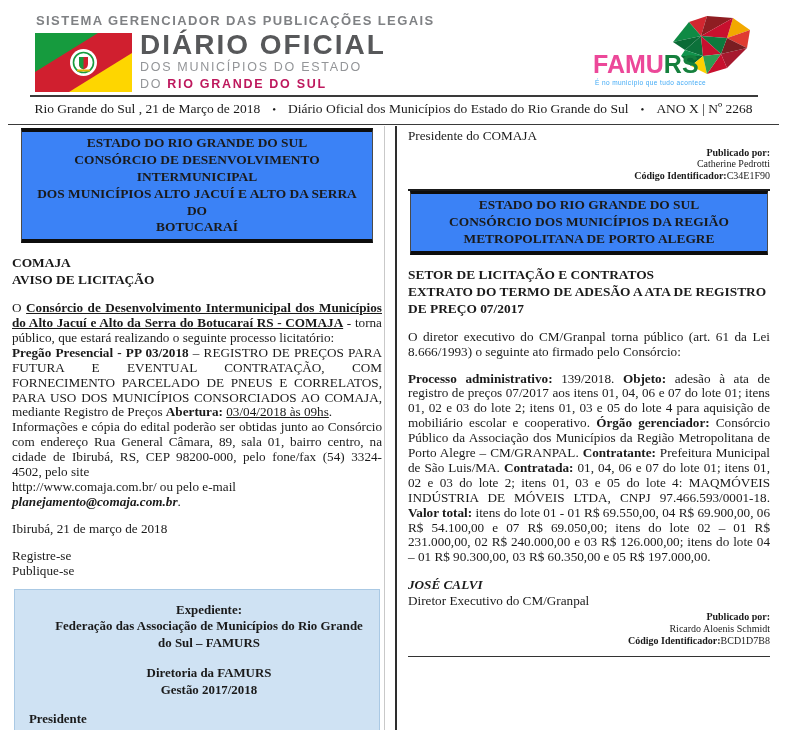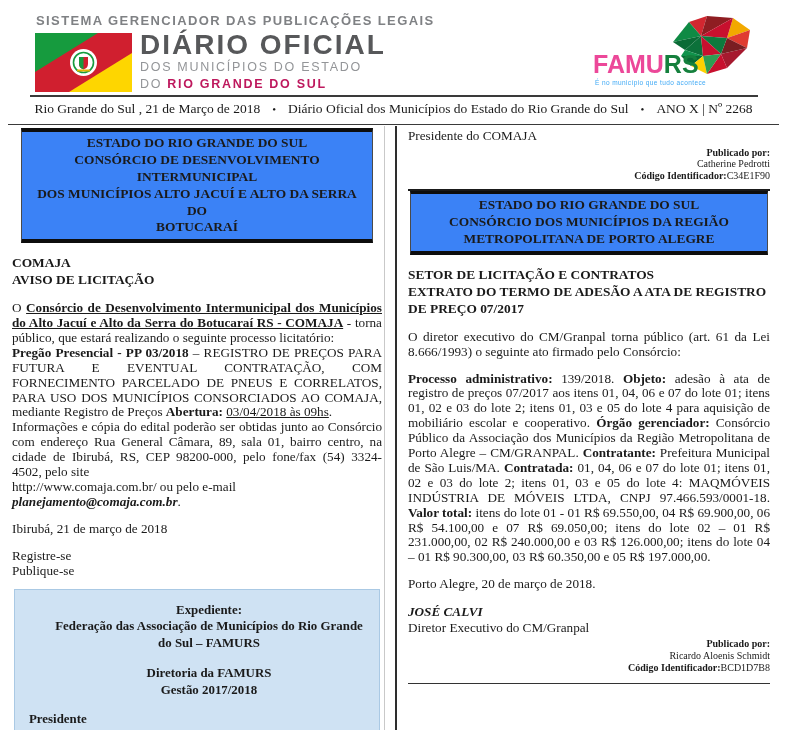--- a/index.html
+++ b/index.html
@@ -208,21 +208,20 @@
   </div>
 
   <div class="sec-head">
     <div>SETOR DE LICITAÇÃO E CONTRATOS</div>
     <div>EXTRATO DO TERMO DE ADESÃO A ATA DE REGISTRO</div>
     <div>DE PREÇO 07/2017</div>
   </div>
 
   <p class="body j gap">O diretor executivo do CM/Granpal torna público (art. 61 da Lei 8.666/1993) o seguinte ato firmado pelo Consórcio:</p>
   <p class="body j gap"><span class="run-b">Processo administrativo:</span><span> 139/2018. </span><span class="run-b">Objeto:</span><span> adesão à ata de registro de preços 07/2017 aos itens 01, 04, 06 e 07 do lote 01; itens 01, 02 e 03 do lote 2; itens 01, 03 e 05 do lote 4 para aquisição de mobiliário escolar e cooperativo. </span><span class="run-b">Órgão gerenciador:</span><span> Consórcio Público da Associação dos Municípios da Região Metropolitana de Porto Alegre – CM/GRANPAL. </span><span class="run-b">Contratante:</span><span> Prefeitura Municipal de São Luis/MA. </span><span class="run-b">Contratada:</span><span> 01, 04, 06 e 07 do lote 01; itens 01, 02 e 03 do lote 2; itens 01, 03 e 05 do lote 4: MAQMÓVEIS INDÚSTRIA DE MÓVEIS LTDA, CNPJ 97.466.593/0001-18. </span><span class="run-b">Valor total:</span><span> itens do lote 01 - 01 R$ 69.550,00, 04 R$ 69.900,00, 06 R$ 54.100,00 e 07 R$ 69.050,00; itens do lote 02 – 01 R$ 231.000,00, 02 R$ 240.000,00 e 03 R$ 126.000,00; itens do lote 04 – 01 R$ 90.300,00, 03 R$ 60.350,00 e 05 R$ 197.000,00.</span></p>
-  <p class="body gap">Porto Alegre, 20 de março de 2018.</p>
 
   <div class="sig gap">
     <div class="sig-name">JOSÉ CALVI</div>
     <div>Diretor Executivo do CM/Granpal</div>
   </div>
 
   <div class="pub">
     <div class="pub-label">Publicado por:</div>
     <div>Ricardo Aloenis Schmidt</div>
     <div><b>Código Identificador:</b><span>BCD1D7B8</span></div>

